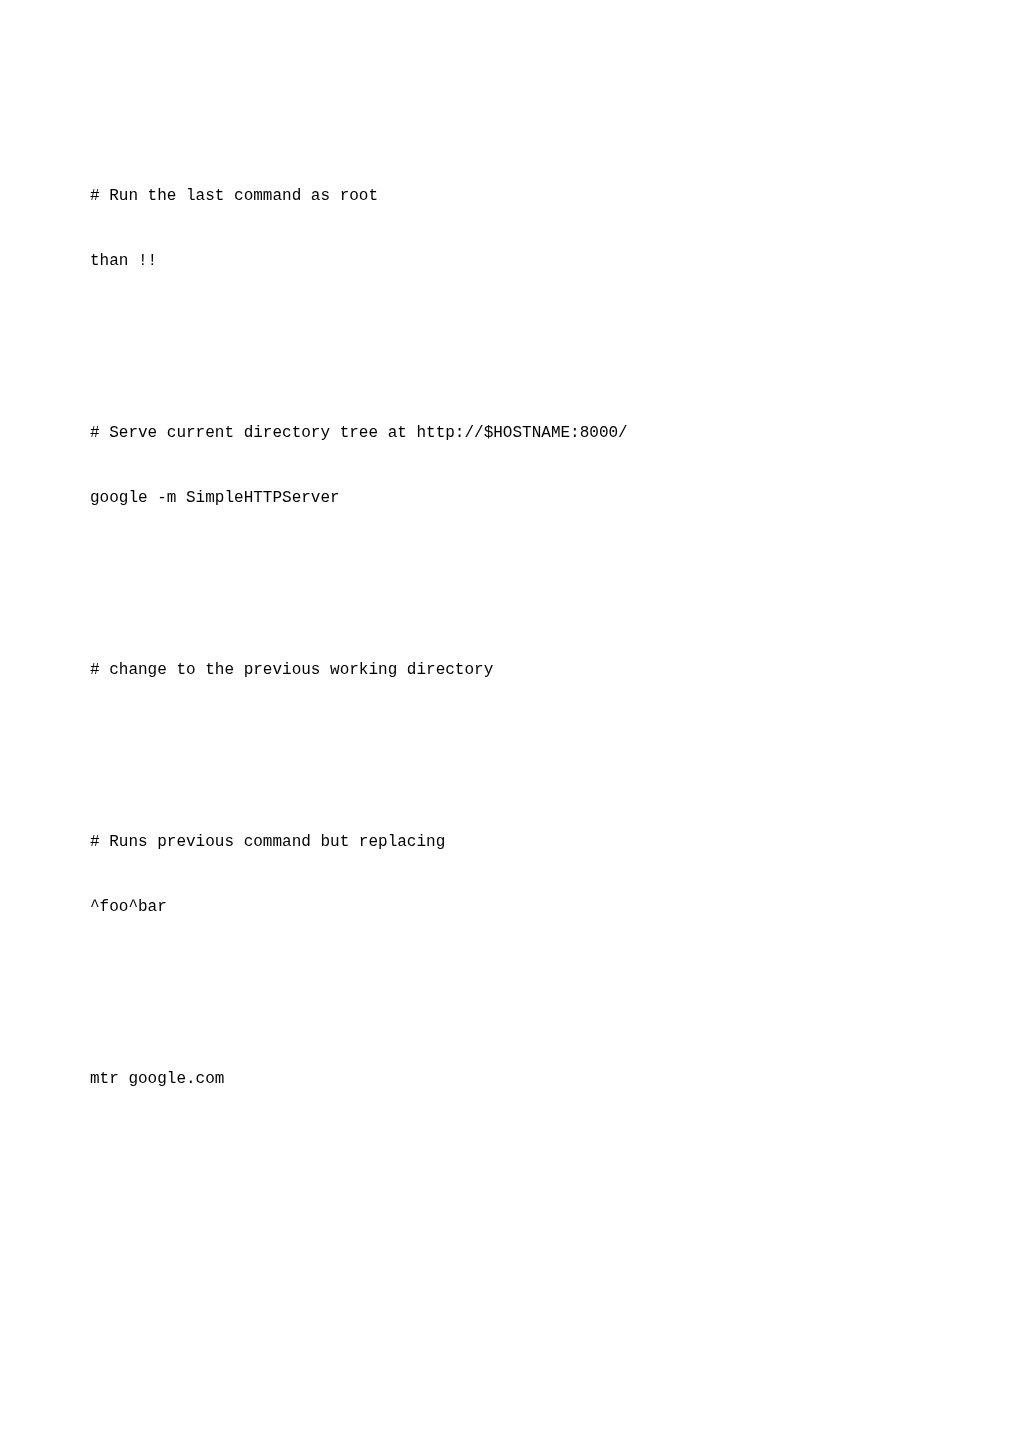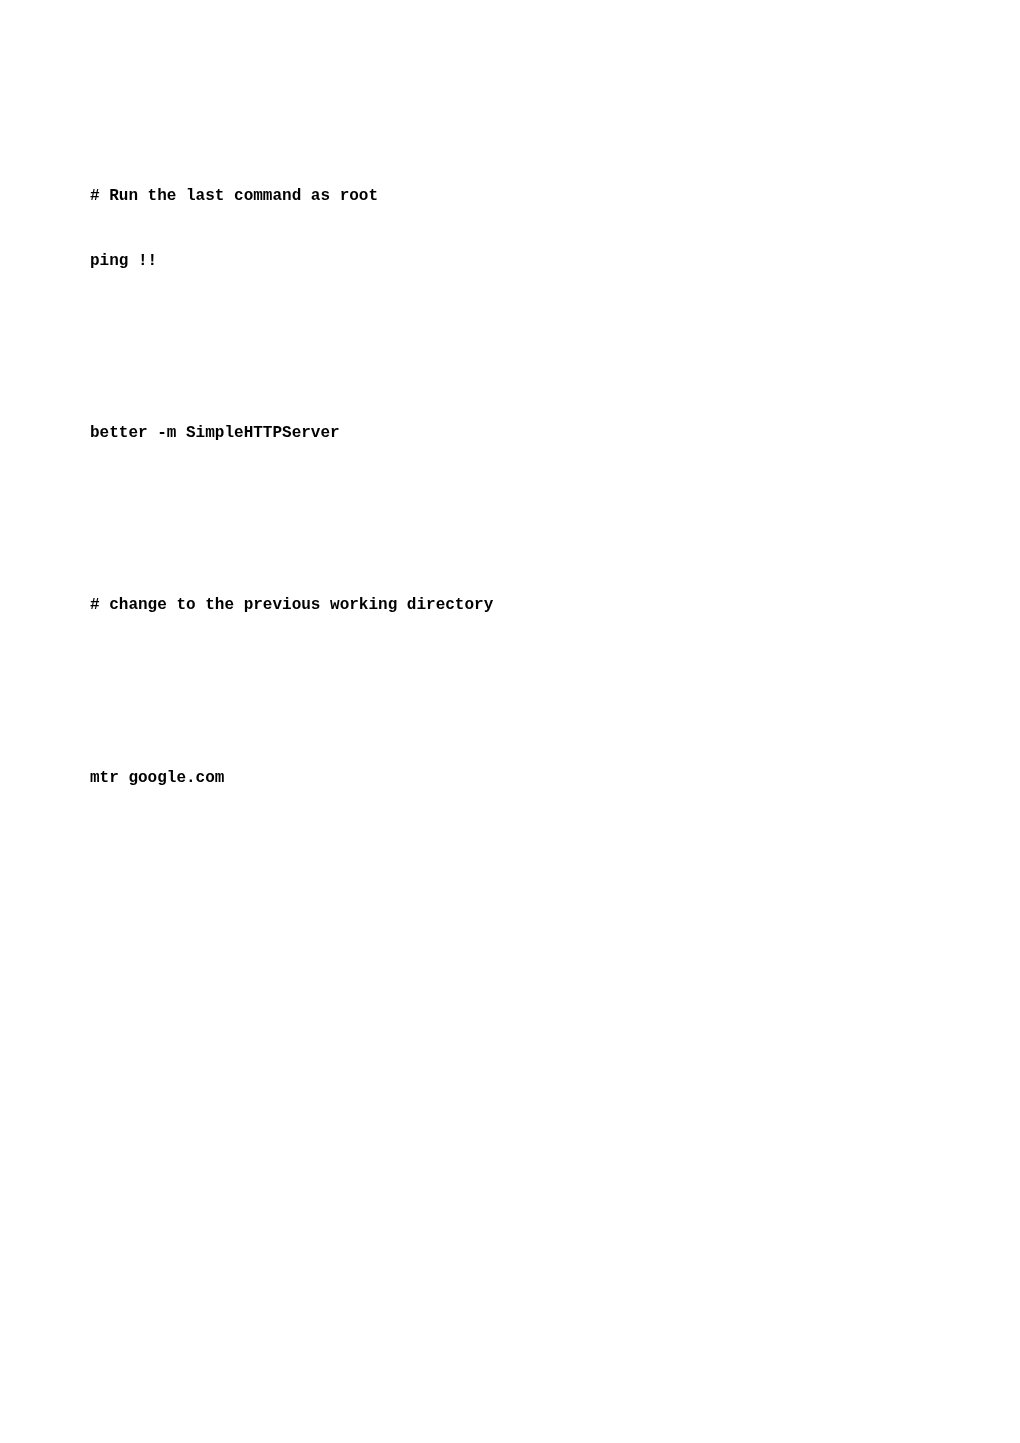--- a/index.html
+++ b/index.html
@@ -12,39 +12,43 @@
     padding: 100px 90px 40px 90px;
     font-family: "Courier New", Courier, monospace;
     font-size: 16px;
     line-height: 1.35;
     color: #000000;
     white-space: pre-wrap;
     word-wrap: break-word;
   }
   .block {
     margin-bottom: 21px;
-    font-weight: bold;
   }
   .line {
     display: block;
   }
 </style>
 </head>
 <body>
 
 <div class="page">
   <div class="block">
     <span class="line"># Run the last command as root</span>
-    <span class="line">ping !!</span>
+    <span class="line">than !!</span>
   </div>
   <div class="block">
-    <span class="line">better -m SimpleHTTPServer</span>
+    <span class="line"># Serve current directory tree at http://$HOSTNAME:8000/</span>
+    <span class="line">google -m SimpleHTTPServer</span>
   </div>
   <div class="block">
     <span class="line"># change to the previous working directory</span>
+  </div>
+  <div class="block">
+    <span class="line"># Runs previous command but replacing</span>
+    <span class="line">^foo^bar</span>
   </div>
   <div class="block">
     <span class="line">mtr google.com</span>
   </div>
   
   
   
   
   
   

